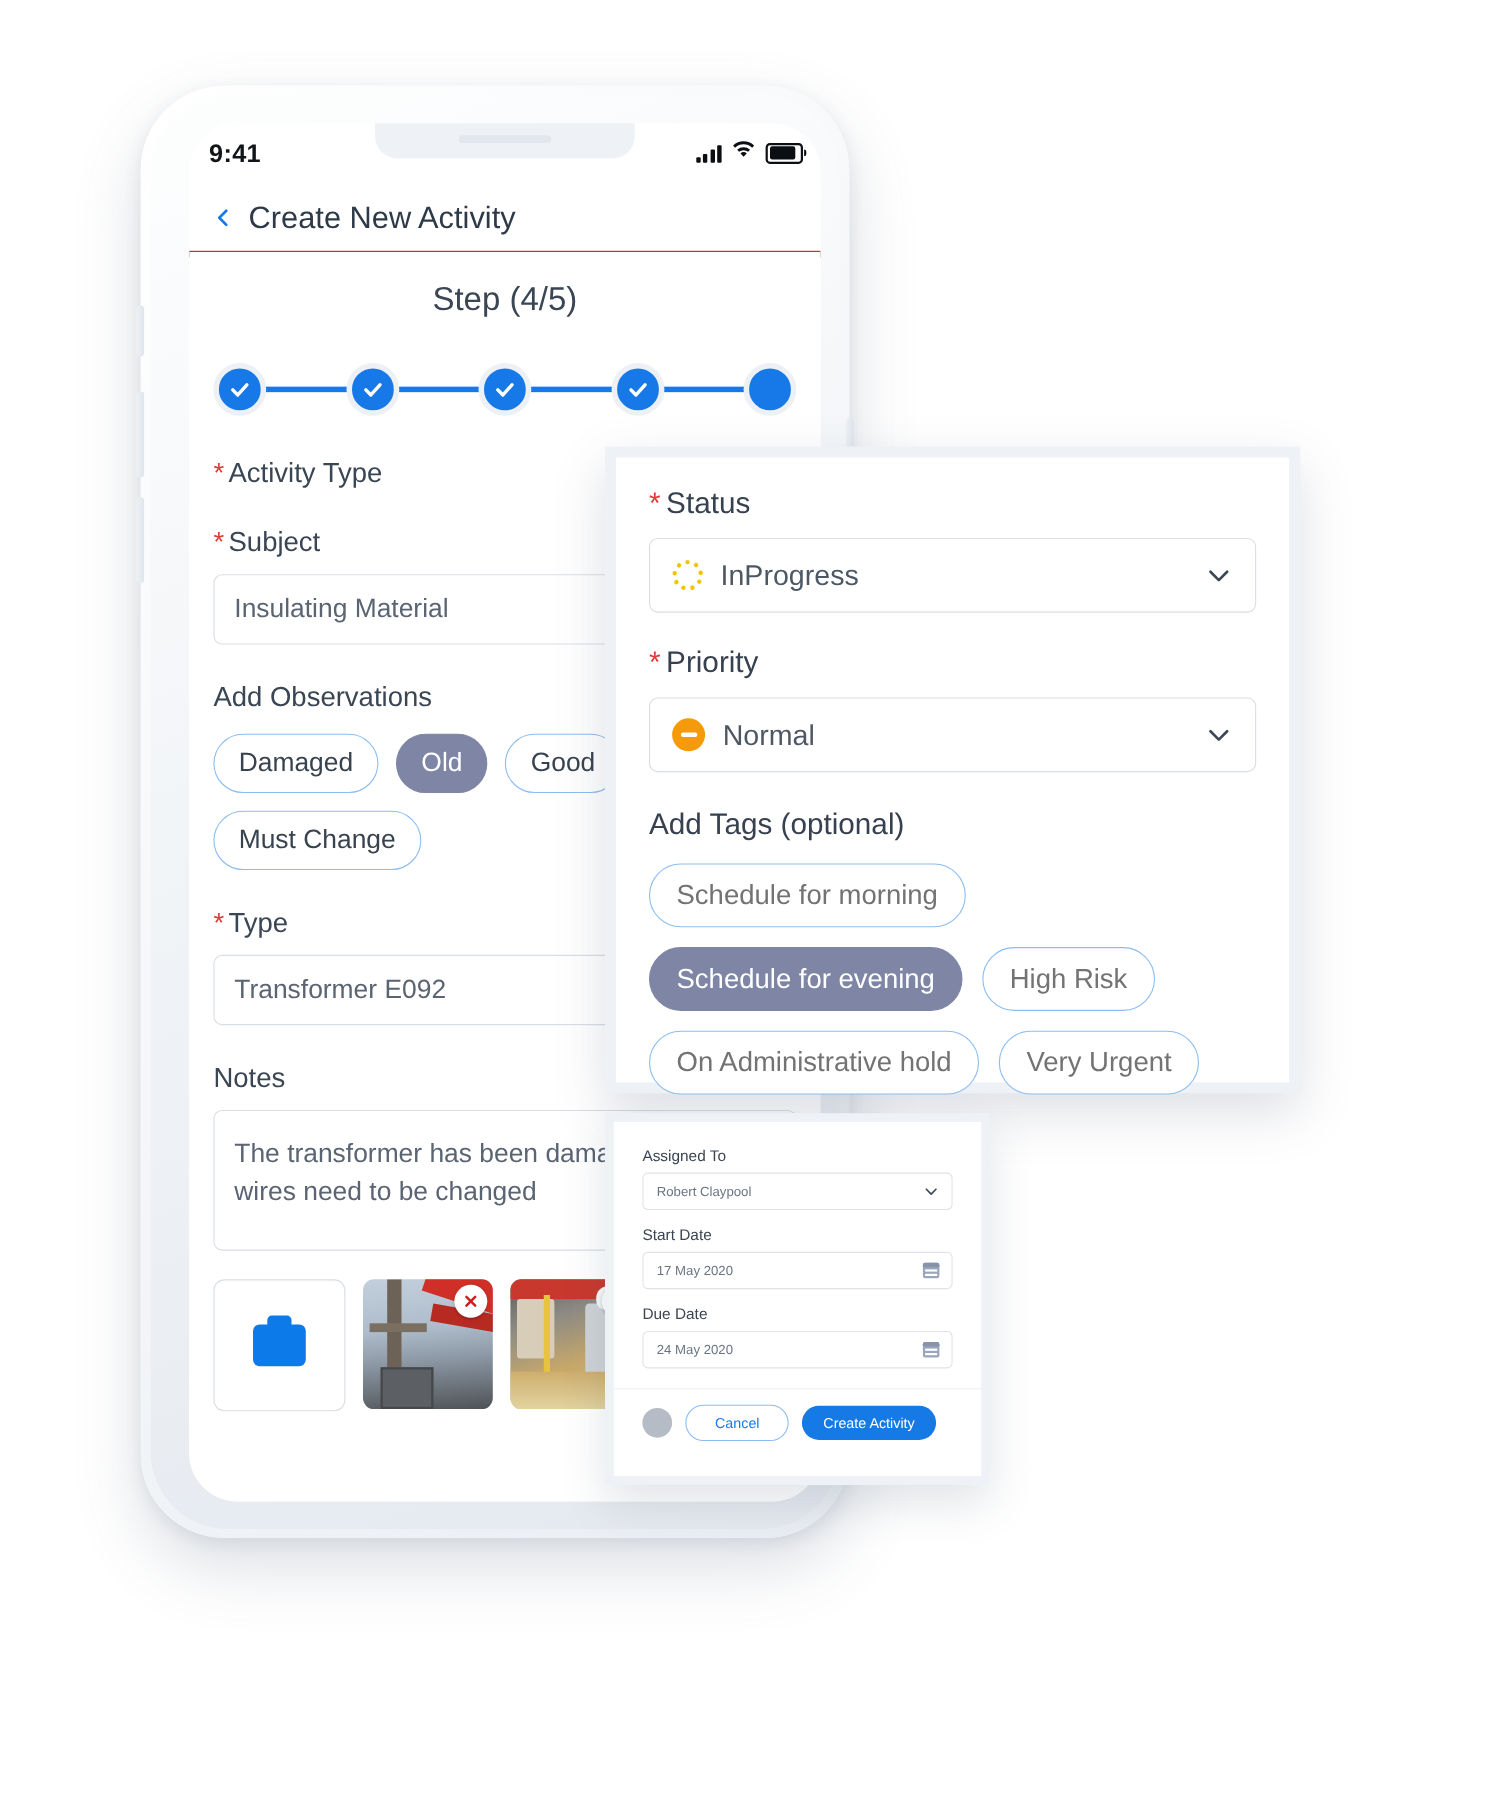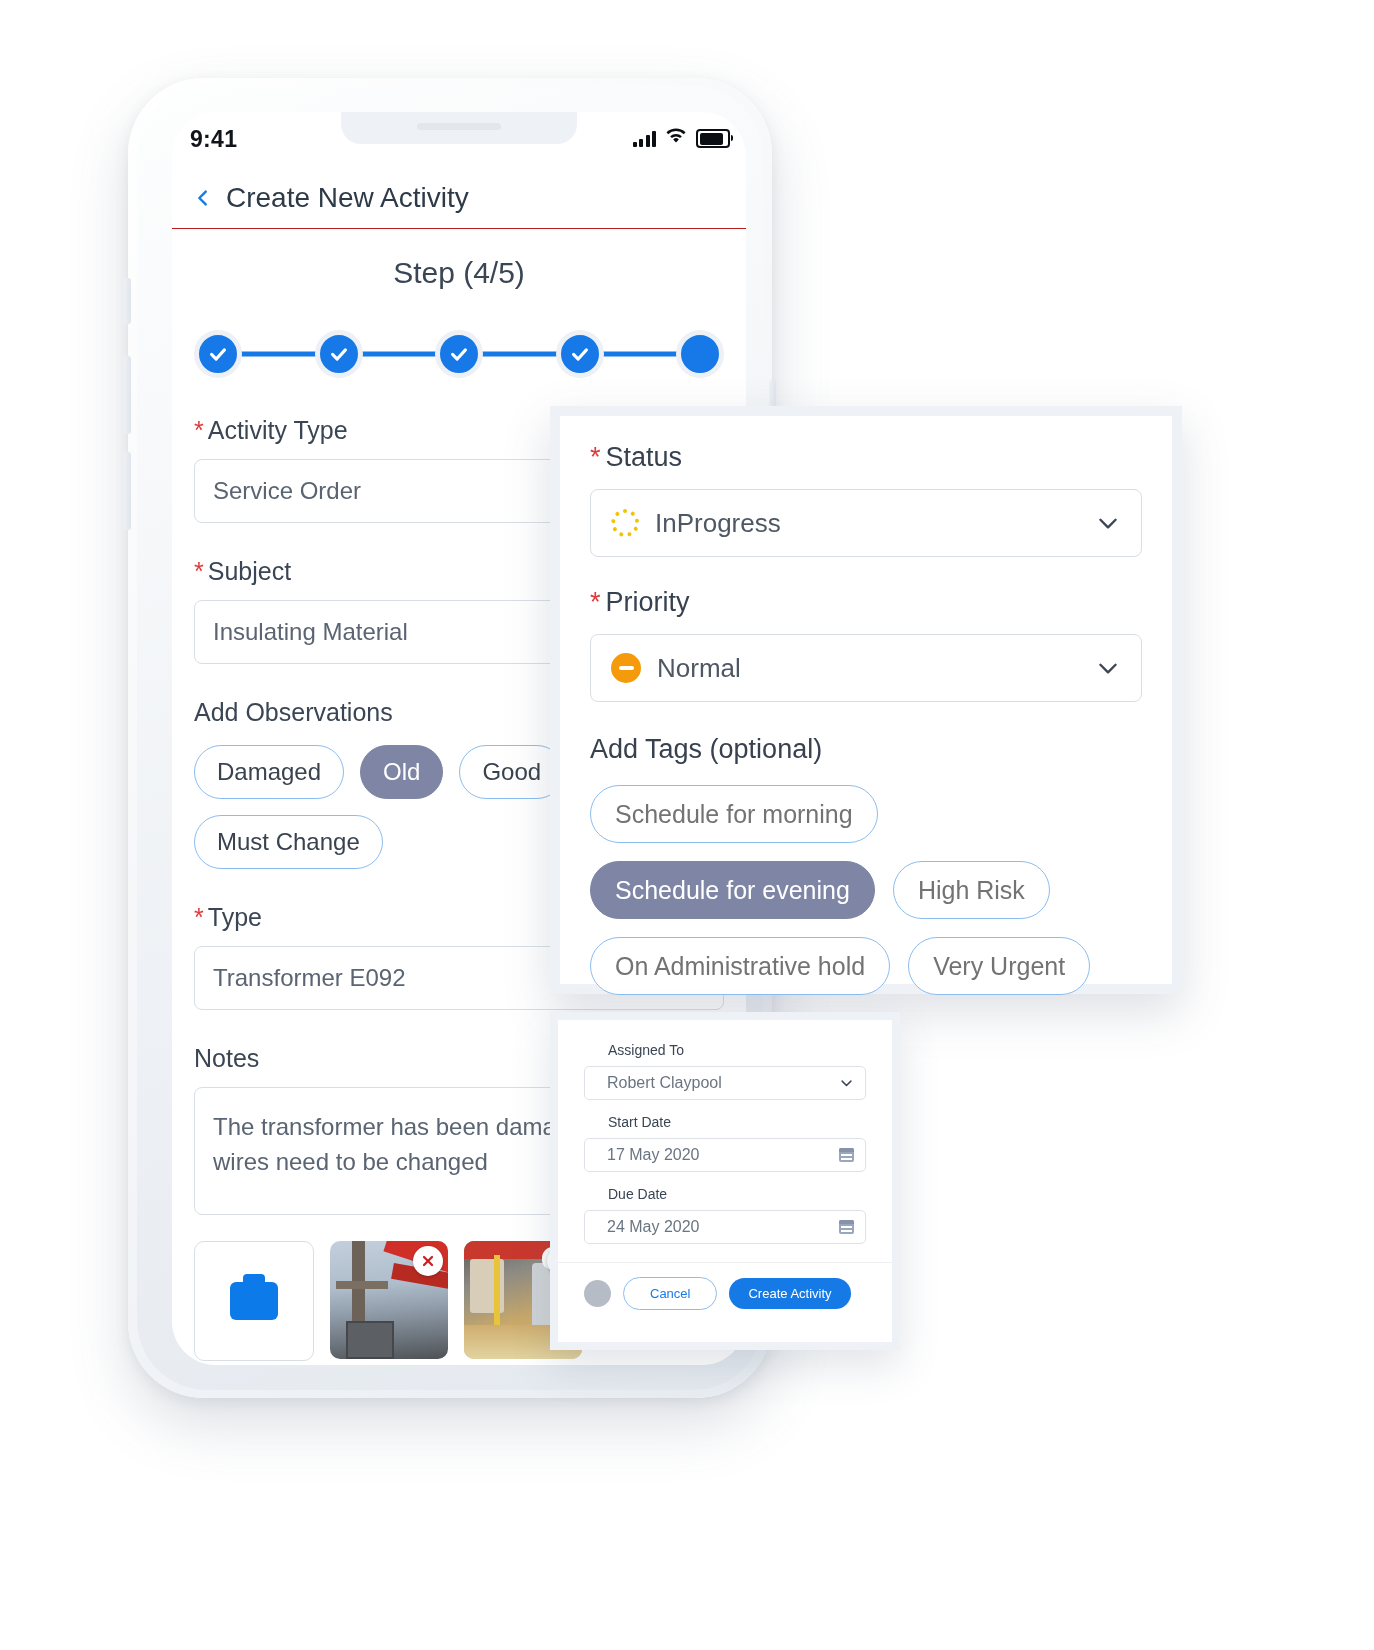--- a/index.html
+++ b/index.html
@@ -122,22 +122,22 @@
   .p-chip.on{background:#7e85a5;border-color:#7e85a5;color:#fff;}
 
   
   .panel2{
     position:absolute;left:550px;top:1012px;width:350px;height:338px;
     background:#eef1f5;
     box-shadow:0 16px 38px rgba(70,85,110,.16);
   }
   .panel2-in{position:absolute;left:8px;top:8px;right:8px;bottom:8px;background:#fff;}
   .p2-body{padding:22px 26px 14px 26px;}
-  .p2-label{font-size:14px;color:#3a4553;margin-bottom:8px;margin-left:24px;}
-  .p2-field{height:34px;border:1px solid #dfe3e8;border-radius:5px;display:flex;align-items:center;padding:0 22px;box-sizing:border-box;font-size:16px;color:#6b7582;position:relative;margin-bottom:14px;background:#fff;}
+  .p2-label{font-size:14px;color:#3a4553;margin-bottom:8px;}
+  .p2-field{height:34px;border:1px solid #dfe3e8;border-radius:5px;display:flex;align-items:center;padding:0 12px;box-sizing:border-box;font-size:12px;color:#6b7582;position:relative;margin-bottom:14px;background:#fff;}
   .p2-field .chev{position:absolute;right:11px;top:50%;transform:translateY(-50%);}
   .p2-field .chev svg{width:15px;height:15px;display:block;color:#3c4654;}
   .cal{position:absolute;right:11px;top:50%;transform:translateY(-50%);width:15px;height:14px;border-radius:2px;background:#9aa6bb;}
   .cal::before{content:"";position:absolute;left:0;top:0;width:100%;height:4px;background:#8793ab;border-radius:2px 2px 0 0;}
   .cal::after{content:"";position:absolute;left:2px;top:6px;width:11px;height:2px;background:#fff;box-shadow:0 4px 0 #fff;}
   .p2-foot{border-top:1px solid #edf0f3;padding:14px 26px;display:flex;align-items:center;gap:12px;}
   .dot-av{width:27px;height:27px;border-radius:50%;background:#b6bcc6;flex:0 0 auto;}
   .btn-cancel{height:31px;padding:0 26px;border:1.4px solid #8cbdf0;border-radius:18px;display:flex;align-items:center;justify-content:center;font-size:13px;color:#1a7ae8;background:#fff;}
   .btn-create{height:31px;padding:0 19px;border-radius:18px;display:flex;align-items:center;justify-content:center;font-size:13px;color:#fff;background:#1579e6;}
 </style>
@@ -214,21 +214,20 @@
             <svg viewBox="0 0 24 24" fill="none" stroke="#fff" stroke-width="3.4" stroke-linecap="round" stroke-linejoin="round">
               <polyline points="5 12.5 10 17.5 19 7.5"></polyline>
             </svg>
           </div>
         <div class="stp"></div>
       </div>
 
       <div class="flabel">
         <span class="req">*</span><span>Activity Type</span>
       </div>
-      <div class="finput">Service Order</div>
 
       <div class="flabel">
         <span class="req">*</span><span>Subject</span>
       </div>
       <div class="finput">Insulating Material</div>
 
       <div class="flabel">Add Observations</div>
       <div class="chips">
         <div class="chip">Damaged</div>
         <div class="chip on">Old</div>

